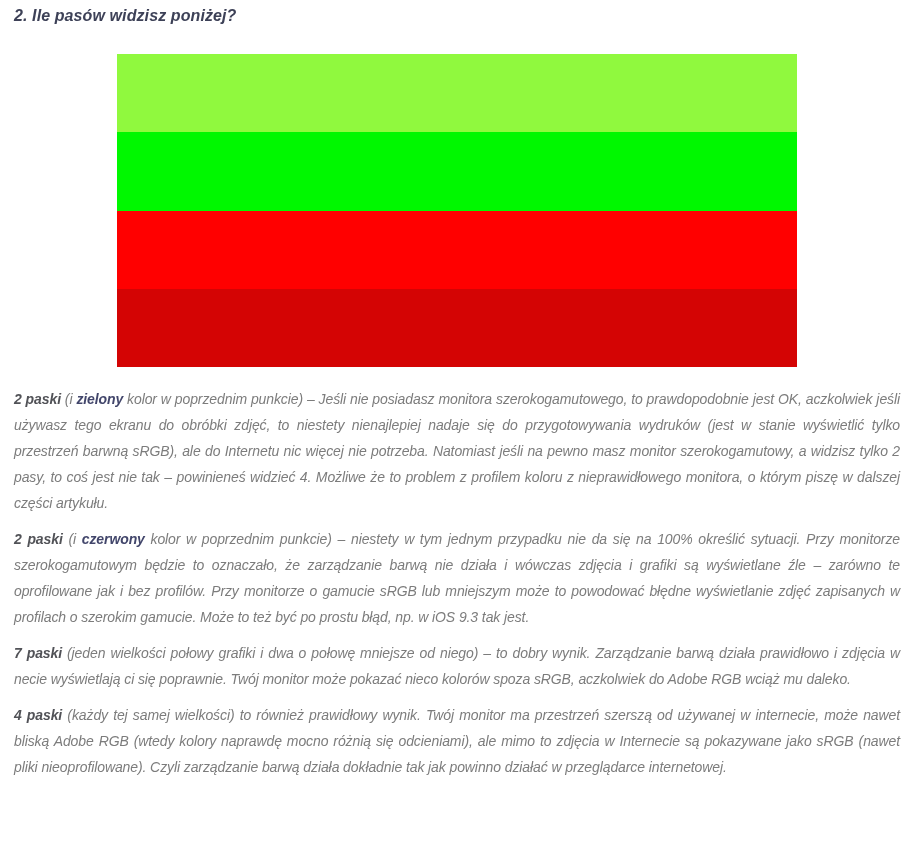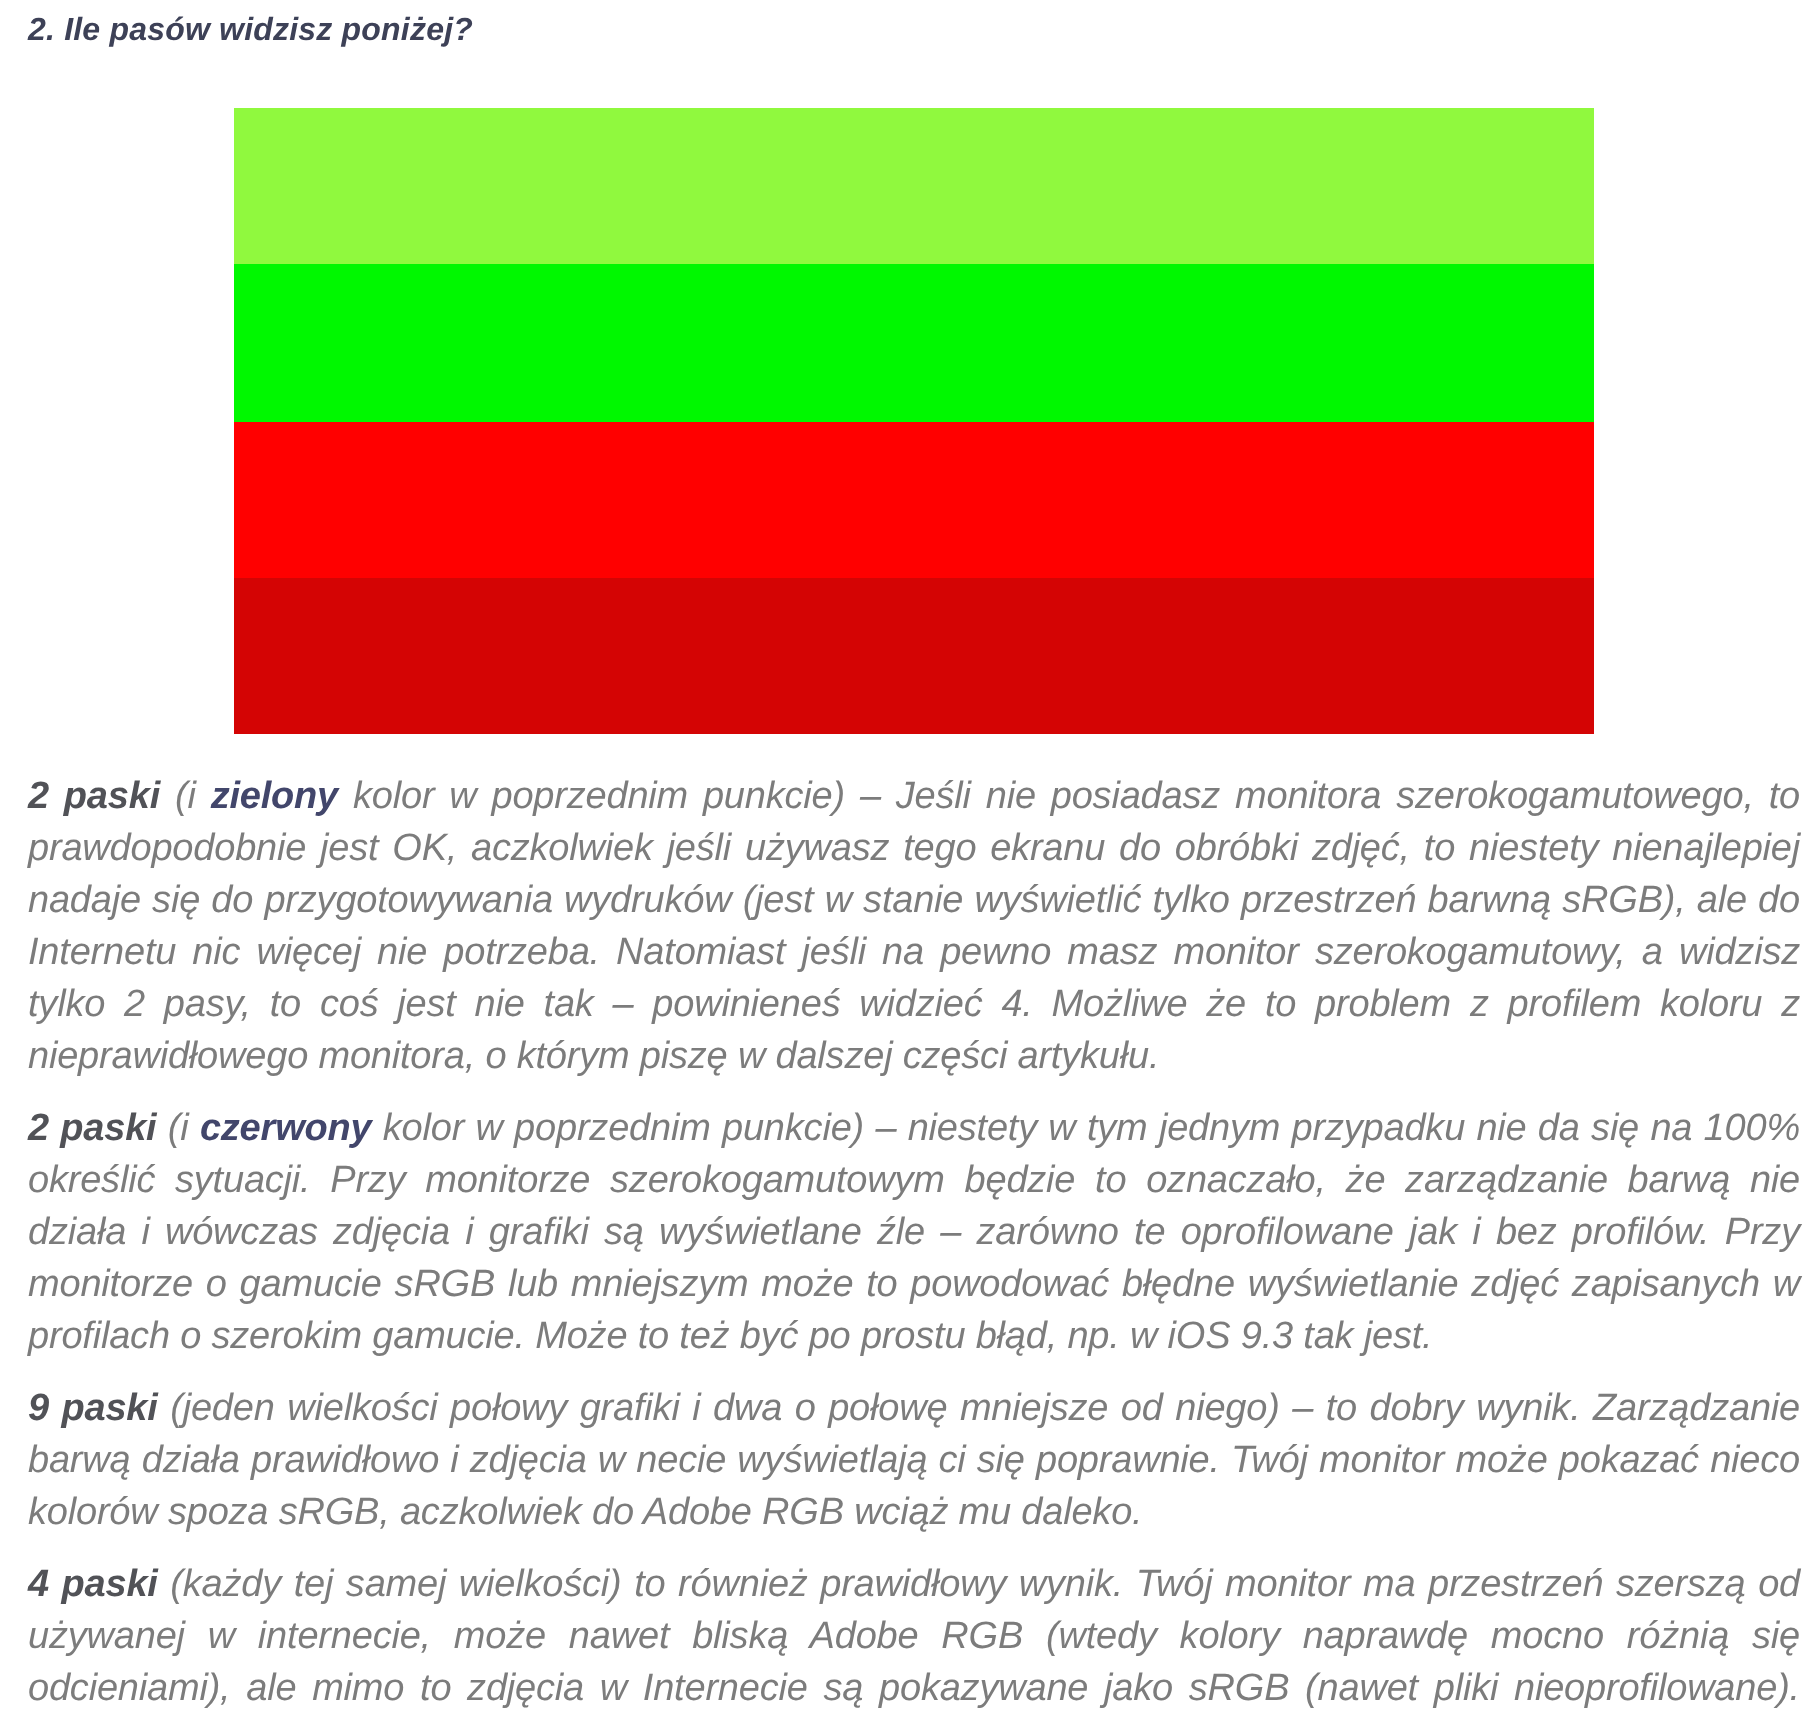--- a/index.html
+++ b/index.html
@@ -31,21 +31,21 @@
     margin: 28px auto 19px auto;
     display: flex;
     flex-direction: column;
   }
   .stripe {
     flex: 1 1 0;
     width: 100%;
   }
   .body-par {
     margin: 0 0 10px 0;
-    font-size: 19px;
+    font-size: 14px;
     line-height: 26px;
     color: #7c7c7c;
     text-align: justify;
     letter-spacing: -0.1px;
   }
   .body-par:last-child { margin-bottom: 16px; }
   .lead {
     font-weight: 700;
     color: #515257;
   }
@@ -65,17 +65,17 @@
     <div class="stripe" style="background-color: rgb(144, 249, 62);"></div>
     <div class="stripe" style="background-color: rgb(0, 248, 0);"></div>
     <div class="stripe" style="background-color: rgb(255, 0, 0);"></div>
     <div class="stripe" style="background-color: rgb(212, 4, 4);"></div>
   </div>
 
   <p class="body-par"><strong class="lead">2 paski</strong><span> (i </span><strong class="accent">zielony</strong><span> kolor w poprzednim punkcie) – Jeśli nie posiadasz monitora szerokogamutowego, to prawdopodobnie jest OK, aczkolwiek jeśli używasz tego ekranu do obróbki zdjęć, to niestety nienajlepiej nadaje się do przygotowywania wydruków (jest w stanie wyświetlić tylko przestrzeń barwną sRGB), ale do Internetu nic więcej nie potrzeba. Natomiast jeśli na pewno masz monitor szerokogamutowy, a widzisz tylko 2 pasy, to coś jest nie tak – powinieneś widzieć 4. Możliwe że to problem z profilem koloru z nieprawidłowego monitora, o którym piszę w dalszej części artykułu.</span></p>
 
   <p class="body-par"><strong class="lead">2 paski</strong><span> (i </span><strong class="accent">czerwony</strong><span> kolor w poprzednim punkcie) – niestety w tym jednym przypadku nie da się na 100% określić sytuacji. Przy monitorze szerokogamutowym będzie to oznaczało, że zarządzanie barwą nie działa i wówczas zdjęcia i grafiki są wyświetlane źle – zarówno te oprofilowane jak i bez profilów. Przy monitorze o gamucie sRGB lub mniejszym może to powodować błędne wyświetlanie zdjęć zapisanych w profilach o szerokim gamucie. Może to też być po prostu błąd, np. w iOS 9.3 tak jest.</span></p>
 
-  <p class="body-par"><strong class="lead">9 paski</strong><span> (jeden wielkości połowy grafiki i dwa o połowę mniejsze od niego) – to dobry wynik. Zarządzanie barwą działa prawidłowo i zdjęcia w necie wyświetlają ci się poprawnie. Twój monitor może pokazać nieco kolorów spoza sRGB, aczkolwiek do Adobe RGB wciąż mu daleko.</span></p>
+  <p class="body-par"><strong class="lead">7 paski</strong><span> (jeden wielkości połowy grafiki i dwa o połowę mniejsze od niego) – to dobry wynik. Zarządzanie barwą działa prawidłowo i zdjęcia w necie wyświetlają ci się poprawnie. Twój monitor może pokazać nieco kolorów spoza sRGB, aczkolwiek do Adobe RGB wciąż mu daleko.</span></p>
 
   <p class="body-par"><strong class="lead">4 paski</strong><span> (każdy tej samej wielkości) to również prawidłowy wynik. Twój monitor ma przestrzeń szerszą od używanej w internecie, może nawet bliską Adobe RGB (wtedy kolory naprawdę mocno różnią się odcieniami), ale mimo to zdjęcia w Internecie są pokazywane jako sRGB (nawet pliki nieoprofilowane). Czyli zarządzanie barwą działa dokładnie tak jak powinno działać w przeglądarce internetowej.</span></p>
 
 </div>
 
 </body></html>

